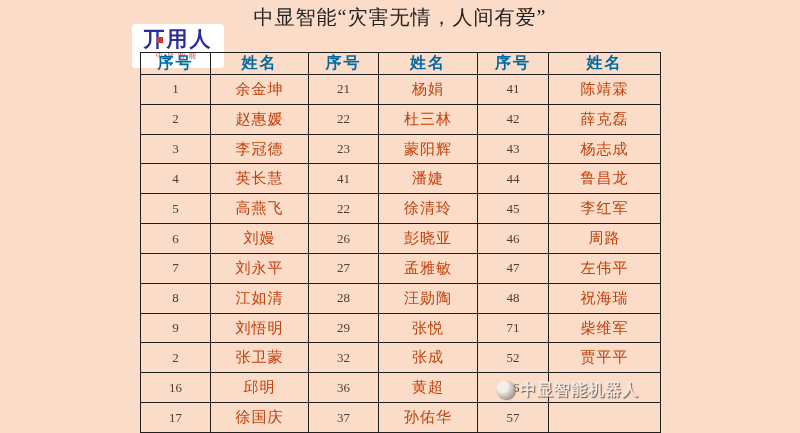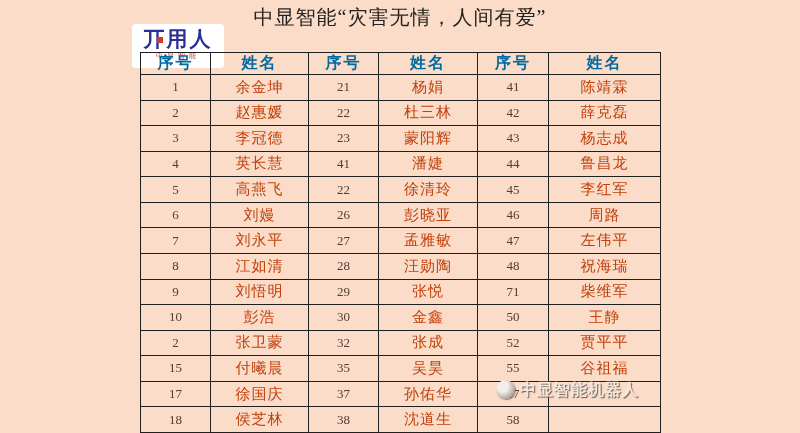--- a/index.html
+++ b/index.html
@@ -145,57 +145,41 @@
         </tr>
         <tr>
           <td class="num">9</td>
           <td class="name">刘悟明</td>
           <td class="num">29</td>
           <td class="name">张悦</td>
           <td class="num">71</td>
           <td class="name">柴维军</td>
         </tr>
         <tr>
-          <td class="num">10</td>
-          <td class="name">彭浩</td>
-          <td class="num">30</td>
-          <td class="name">金鑫</td>
-          <td class="num">50</td>
-          <td class="name">王静</td>
-        </tr>
-        <tr>
           <td class="num">2</td>
           <td class="name">张卫蒙</td>
           <td class="num">32</td>
           <td class="name">张成</td>
           <td class="num">52</td>
           <td class="name">贾平平</td>
         </tr>
         <tr>
-          <td class="num">15</td>
-          <td class="name">付曦晨</td>
-          <td class="num">35</td>
-          <td class="name">吴昊</td>
-          <td class="num">55</td>
-          <td class="name">谷祖福</td>
+          <td class="num">16</td>
+          <td class="name">邱明</td>
+          <td class="num">36</td>
+          <td class="name">黄超</td>
+          <td class="num">56</td>
+          <td class="name"></td>
         </tr>
         <tr>
           <td class="num">17</td>
           <td class="name">徐国庆</td>
           <td class="num">37</td>
           <td class="name">孙佑华</td>
           <td class="num">57</td>
-          <td class="name"></td>
-        </tr>
-        <tr>
-          <td class="num">18</td>
-          <td class="name">侯芝林</td>
-          <td class="num">38</td>
-          <td class="name">沈道生</td>
-          <td class="num">58</td>
           <td class="name"></td>
         </tr>
       </tbody>
   </table>
 
   <div class="watermark">
     <span class="wm-icon"></span>
     <span class="wm-text">中显智能机器人</span>
   </div>
 

